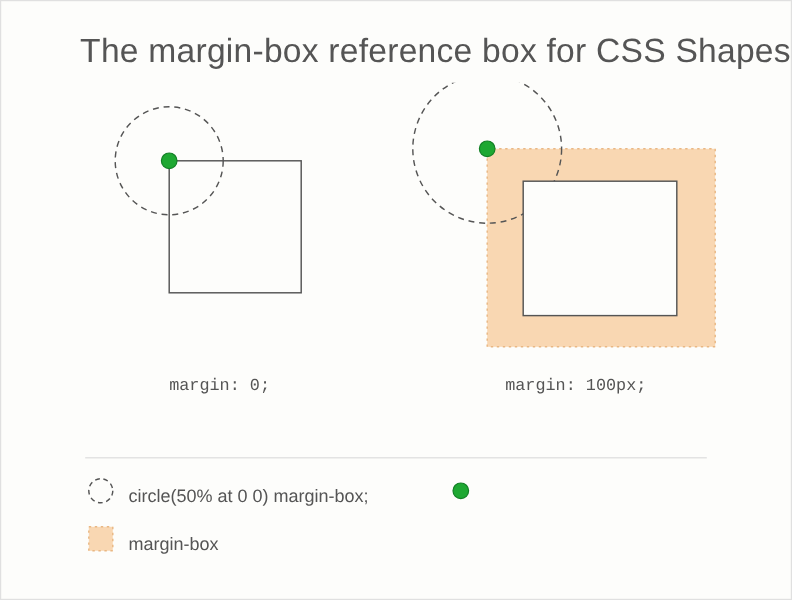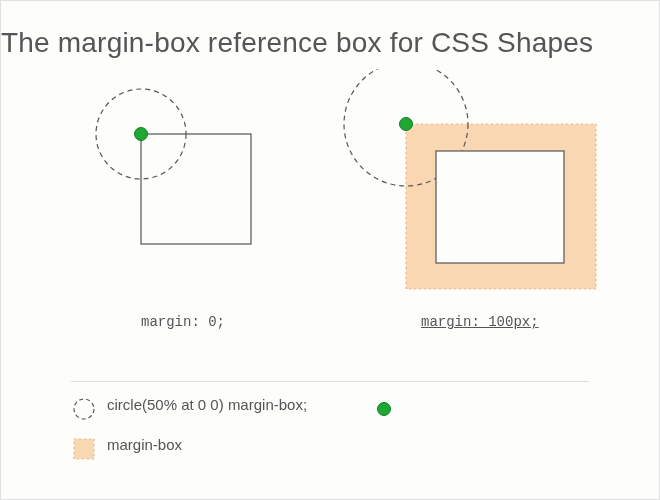--- a/index.html
+++ b/index.html
@@ -8,21 +8,21 @@
     padding: 0;
     width: 660px;
     height: 500px;
     background: #fdfdfb;
     border: 1px solid #e0e0e0;
     font-family: "Segoe UI", "Helvetica Neue", Arial, sans-serif;
     color: #555;
     position: relative;
   }
   .title {
-    text-align: left;
+    text-align: right;
     font-weight: 300;
     font-size: 28px;
     color: #555;
     margin-top: 26px;
     letter-spacing: 0.2px;
   }
   .diagrams {
     position: relative;
     width: 100%;
     height: 260px;
@@ -35,21 +35,21 @@
   .d1 { left: 80px; width: 200px; }
   .d2 { left: 330px; width: 280px; }
   .caption {
     position: absolute;
     font-family: "Courier New", Courier, monospace;
     font-size: 14px;
     color: #555;
     top: 245px;
   }
   .cap1 { left: 140px; white-space: pre; }
-  .cap2 { left: 420px; white-space: pre; text-decoration: underline; }
+  .cap2 { left: 420px; white-space: pre; }
   .divider {
     position: absolute;
     top: 380px;
     left: 70px;
     right: 70px;
     height: 1px;
     background: #ddd;
   }
   .legend {
     position: absolute;
@@ -57,21 +57,21 @@
     left: 70px;
     right: 60px;
   }
   .legend-row {
     display: flex;
     align-items: center;
     margin-bottom: 14px;
   }
   .legend-item {
     display: flex;
-    align-items: flex-start;
+    align-items: flex-end;
     font-size: 15px;
     color: #555;
   }
   .legend-icon {
     display: inline-flex;
     align-items: center;
     justify-content: center;
     margin-right: 10px;
   }
   svg { display: block; }

